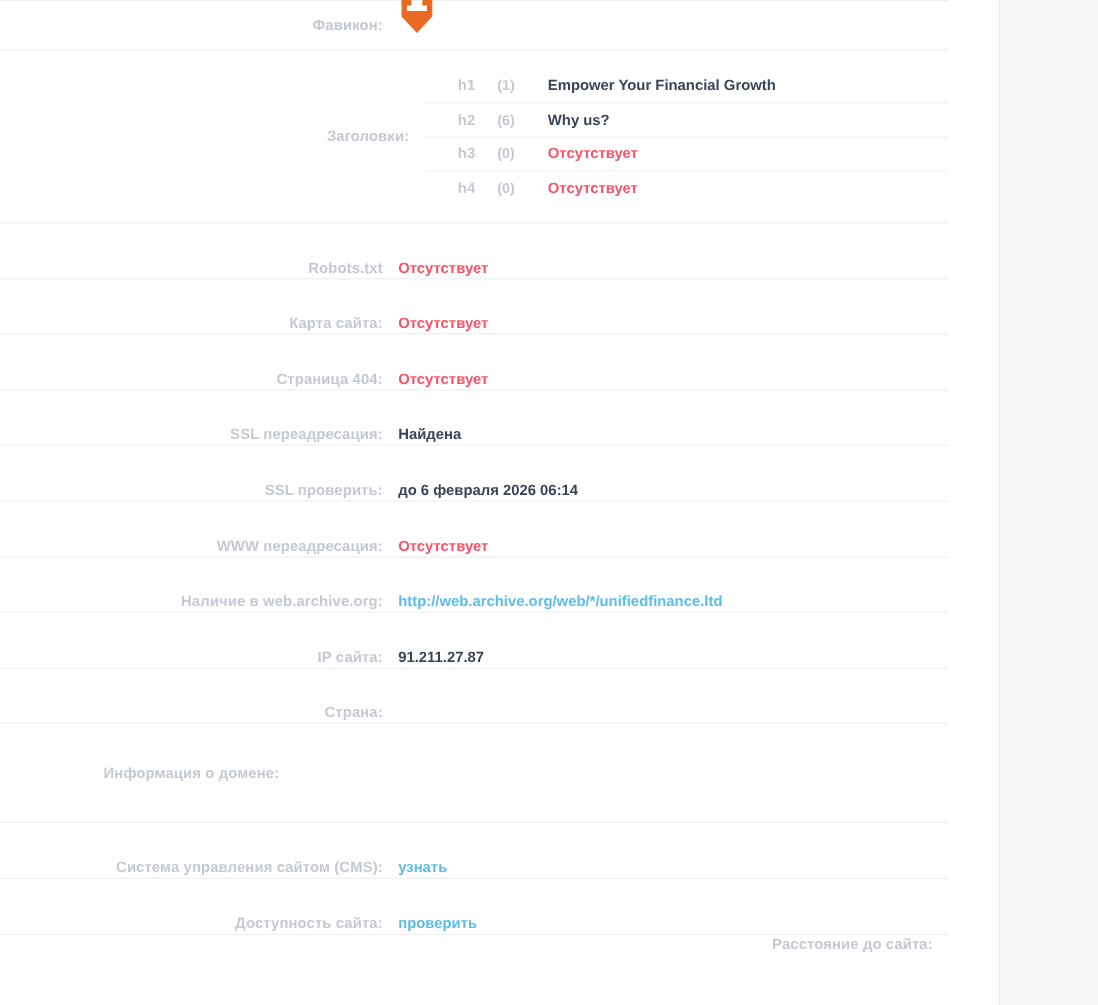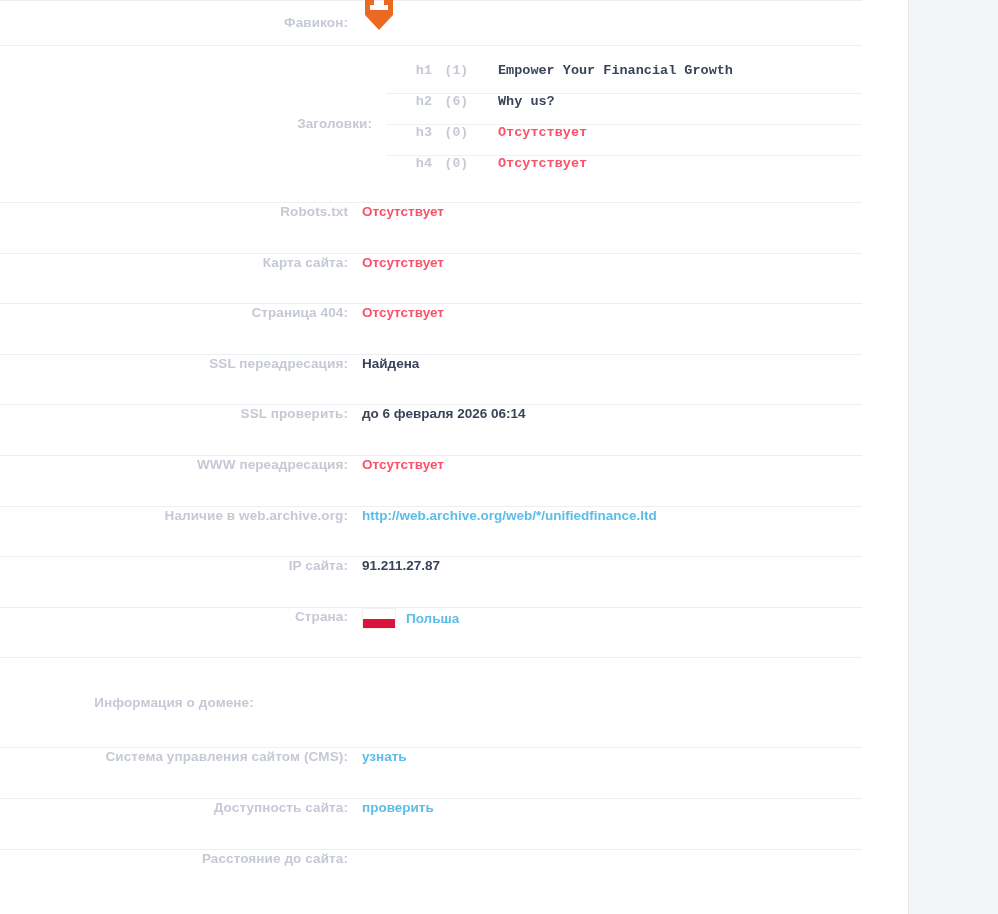--- a/index.html
+++ b/index.html
@@ -118,24 +118,23 @@
   .row-headings .label {
     align-self: center;
     margin-left: 24px;
   }
   .headings-table {
     flex: 1 1 auto;
     width: 490px;
   }
   .h-row {
     display: flex;
-    align-items: flex-start;
+    align-items: center;
     height: 30.7px;
     border-top: 1px solid #eef0f3;
-    font-family: Liberation Mono, monospace;
   }
   .h-row:first-child { border-top: none; }
   .h-tag {
     width: 46px;
     flex: 0 0 46px;
     text-align: right;
     color: #c4c9d4;
     font-size: 13.5px;
     font-weight: bold;
   }
@@ -153,21 +152,21 @@
     padding-left: 22px;
     color: #3a4459;
     font-size: 13.5px;
     font-weight: bold;
   }
   .h-text.red { color: #fa5268; }
 
   
   .row-std {
     height: 50.6px;
-    align-items: flex-start;
+    align-items: flex-end;
   }
   .row-std .label,
   .row-std .value { line-height: 18px; }
 
   
   .flag {
     display: inline-block;
     width: 34px;
     height: 21px;
     vertical-align: middle;
@@ -301,23 +300,20 @@
       <div class="value link">http://web.archive.org/web/*/unifiedfinance.ltd</div>
     </div>
 
     <div class="row row-std">
       <div class="label">IP сайта:</div>
       <div class="value">91.211.27.87</div>
     </div>
 
     <div class="row row-std">
       <div class="label">Страна:</div>
-      <div class="value">
-        <span class="flag"></span><span class="country-name">Польша</span>
-      </div>
     </div>
 
     <div class="row row-domain">
       <div class="label">Информация о домене:</div>
     </div>
 
     <div class="row row-std">
       <div class="label">Система управления сайтом (CMS):</div>
       <div class="value link">узнать</div>
     </div>

